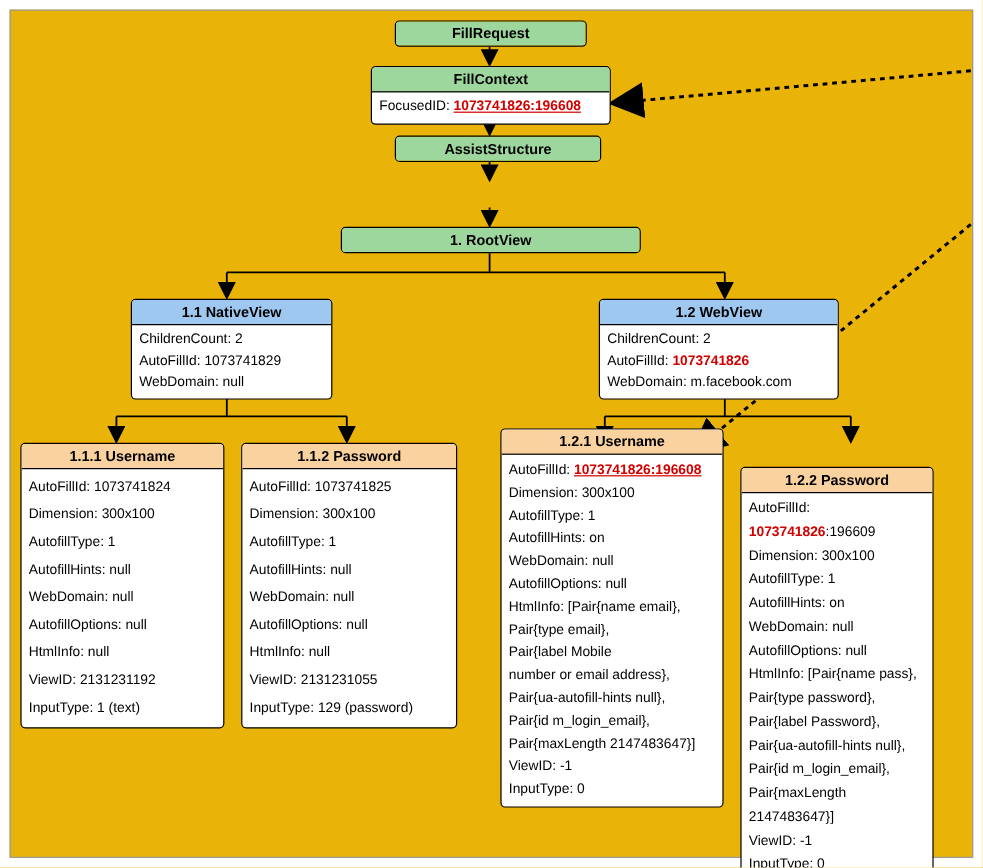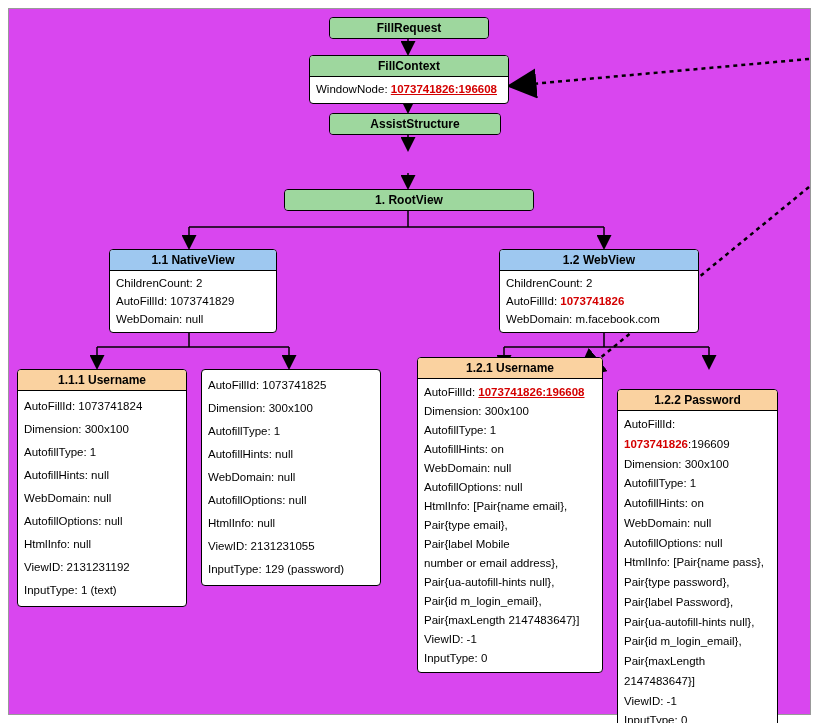--- a/index.html
+++ b/index.html
@@ -8,21 +8,21 @@
     padding: 8px;
     font-family: Arial, Helvetica, sans-serif;
     font-size: 12px;
     background: #fff;
   }
   .canvas {
     position: relative;
     width: 803px;
     height: 707px;
     border: 1px solid #999;
-    background: #d946ef;
+    background: #eab308;
   }
   .node {
     position: absolute;
     border: 1.5px solid #000;
     border-radius: 4px;
     background: #fff;
     overflow: hidden;
   }
   .node-header {
     font-weight: bold;
@@ -87,21 +87,21 @@
     <line x1="800" y1="50" x2="500" y2="77" stroke="#000" stroke-width="2.5" stroke-dasharray="4,4" marker-end="url(#ahbig)"></line>
     <line x1="800" y1="178" x2="568" y2="368" stroke="#000" stroke-width="2.5" stroke-dasharray="4,4" marker-end="url(#ahbig)"></line>
   </svg>
 
   <div class="node" style="left:320px; top:8px; width:160px;">
     <div class="node-header green noborder">FillRequest</div>
   </div>
 
   <div class="node" style="left:300px; top:46px; width:200px;">
     <div class="node-header green">FillContext</div>
-    <div class="node-body"><span>WindowNode: </span><span class="boldred ul">1073741826:196608</span></div>
+    <div class="node-body"><span>FocusedID: </span><span class="boldred ul">1073741826:196608</span></div>
   </div>
 
   <div class="node" style="left:320px; top:104px; width:172px;">
     <div class="node-header green noborder">AssistStructure</div>
   </div>
 
 
   <div class="node" style="left:275px; top:180px; width:250px;">
     <div class="node-header green noborder">1. RootView</div>
   </div>
@@ -127,20 +127,21 @@
 AutofillType: 1
 AutofillHints: null
 WebDomain: null
 AutofillOptions: null
 HtmlInfo: null
 ViewID: 2131231192
 InputType: 1 (text)</div>
   </div>
 
   <div class="node" style="left:192px; top:360px; width:180px;">
+    <div class="node-header peach">1.1.2 Password</div>
     <div class="node-body" style="line-height:2.0;">AutoFillId: 1073741825
 Dimension: 300x100
 AutofillType: 1
 AutofillHints: null
 WebDomain: null
 AutofillOptions: null
 HtmlInfo: null
 ViewID: 2131231055
 InputType: 129 (password)</div>
   </div>

